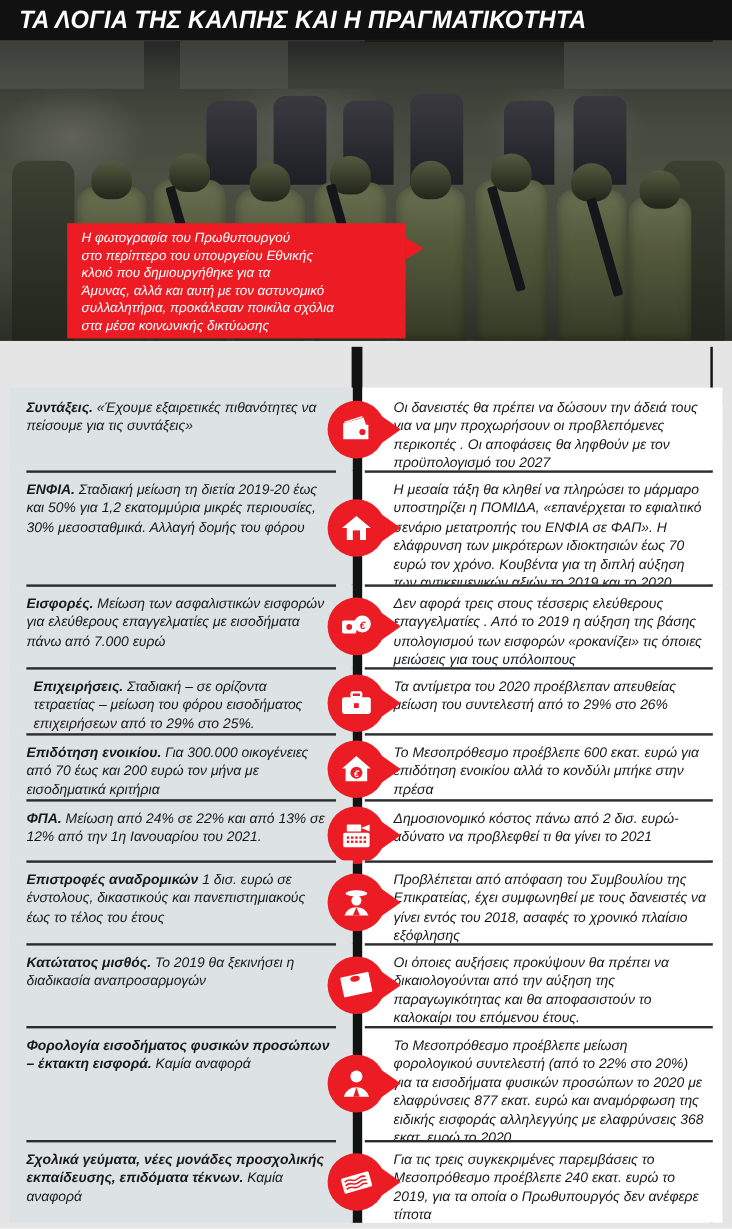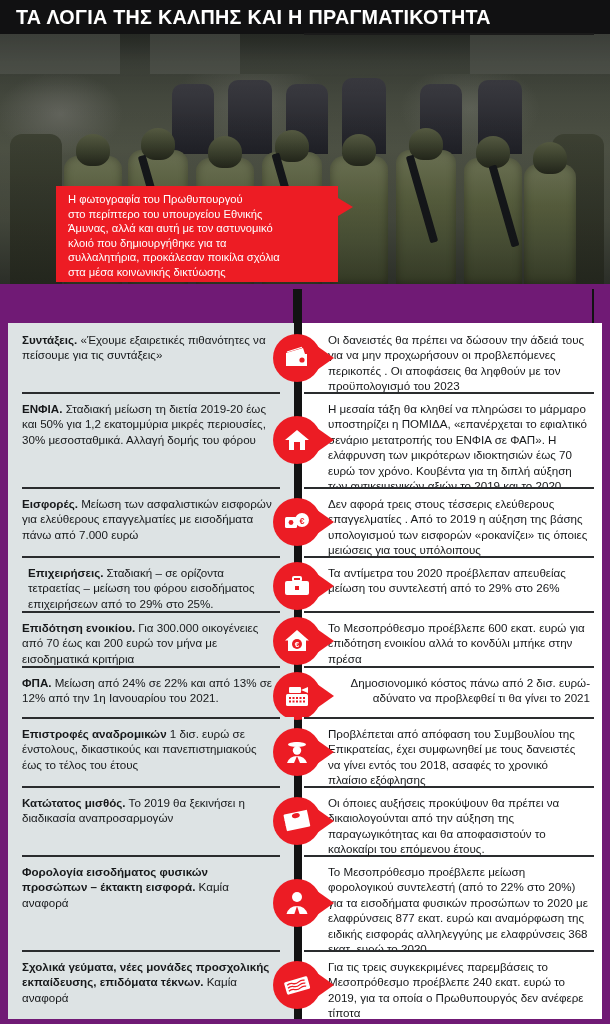--- a/index.html
+++ b/index.html
@@ -1,21 +1,21 @@
 <!DOCTYPE html>
 <html><head>
 <meta charset="utf-8">
 <style>
   html,body{margin:0;padding:0;background:#ffffff;}
   body{
     width:610px;height:1024px;overflow:hidden;
     font-family:"Liberation Sans","DejaVu Sans",sans-serif;
     -webkit-font-smoothing:antialiased;
   }
-  .page{position:relative;width:610px;height:1024px;background:#701a75;}
+  .page{position:relative;width:610px;height:1024px;background:#e5e5e5;font-style:italic;}
 
   
   .titlebar{
     position:absolute;left:0;top:0;width:610px;height:34px;
     background:#111112;
   }
   .titlebar .title{
     position:absolute;left:16px;top:6px;
     color:#ffffff;font-size:21px;font-weight:bold;
     letter-spacing:0.3px;line-height:22px;
@@ -199,43 +199,43 @@
     <div class="rifle" style="left:284px;bottom:40px;width:8px;height:92px;"></div>
     <div class="rifle" style="left:418px;bottom:40px;width:8px;height:90px;"></div>
     <div class="rifle" style="left:500px;bottom:36px;width:8px;height:84px;"></div>
 
     <div class="photo-shade"></div>
   </div>
 
   <div class="caption">
     <p>Η φωτογραφία του Πρωθυπουργού</p>
     <p>στο περίπτερο του υπουργείου Εθνικής</p>
+    <p>κλοιό που δημιουργήθηκε για τα</p>
     <p>Άμυνας, αλλά και αυτή με τον αστυνομικό</p>
-    <p>κλοιό που δημιουργήθηκε για τα</p>
     <p>συλλαλητήρια, προκάλεσαν ποικίλα σχόλια</p>
     <p>στα μέσα κοινωνικής δικτύωσης</p>
   </div>
 
   <div class="hdr-row">
     <div class="hdr-left">
       <div class="htxt">Τι είπε ο Αλέξης Τσίπρας</div>
     </div>
     <div class="hdr-right">
       <div class="htxt">…και τι μας περιμένει</div>
     </div>
   </div>
   <div class="hdr-rule"></div>
 
   <div class="spine"></div>
   <div class="rail"></div>
 
   <div class="rows" id="rows">
       <div class="row" style="height: 69px; position: absolute; top: 0px;">
         <div class="cell-l" style="height: 69px;"><span class="lead">Συντάξεις.</span><span> «Έχουμε εξαιρετικές πιθανότητες να πείσουμε για τις συντάξεις»</span></div>
-        <div class="cell-r" style="height: 69px;"><span>Οι δανειστές θα πρέπει να δώσουν την άδειά τους για να μην προχωρήσουν οι προβλεπόμενες περικοπές . Οι αποφάσεις θα ληφθούν με τον προϋπολογισμό του 2023</span></div>
+        <div class="cell-r" style="height: 69px;"><span>Οι δανειστές θα πρέπει να δώσουν την άδειά τους για να μην προχωρήσουν οι προβλεπόμενες περικοπές . Οι αποφάσεις θα ληφθούν με τον προϋπολογισμό του 2027</span></div>
         <div class="badge" style="top: 11px;">
           <div class="arr"></div>
           <div class="gl">
             <svg width="28" height="28" viewBox="0 0 28 28">
               <path d="M3 9 L20 4 L22 10 L24 10 L24 22 L3 22 Z" fill="#fff"></path>
               <circle cx="19" cy="16" r="2.6" fill="#ec1c24"></circle>
               <path d="M4 8 L19 3.2" stroke="#fff" stroke-width="1.2" fill="none"></path>
             </svg>
           </div>
         </div>
@@ -299,21 +299,21 @@
             <svg width="28" height="28" viewBox="0 0 28 28">
               <path d="M14 3 L26 13.5 L23 13.5 L23 24 L5 24 L5 13.5 L2 13.5 Z" fill="#fff"></path>
               <circle cx="14" cy="17" r="5" fill="#ec1c24"></circle>
               <text x="14" y="20.3" font-size="8" font-weight="bold" fill="#fff" text-anchor="middle" font-family="Liberation Sans, sans-serif">€</text>
             </svg>
           </div>
         </div>
       </div>
       <div class="row" style="height: 51px; position: absolute; top: 343px;">
         <div class="cell-l" style="height: 51px;"><span class="lead">ΦΠΑ.</span><span> Μείωση από 24% σε 22% και από 13% σε 12% από την 1η Ιανουαρίου του 2021.</span></div>
-        <div class="cell-r" style="height: 51px; text-align: right;"><span>Δημοσιονομικό κόστος πάνω από 2 δισ. ευρώ- αδύνατο να προβλεφθεί τι θα γίνει το 2021</span></div>
+        <div class="cell-r" style="height: 51px;"><span>Δημοσιονομικό κόστος πάνω από 2 δισ. ευρώ- αδύνατο να προβλεφθεί τι θα γίνει το 2021</span></div>
         <div class="sep-l" style="top: 0px;"></div>
         <div class="sep-r" style="top: 0px;"></div>
         <div class="badge" style="top: 6px;">
           <div class="arr"></div>
           <div class="gl">
             <svg width="28" height="28" viewBox="0 0 28 28">
               <rect x="3" y="12" width="22" height="12" rx="1.5" fill="#fff"></rect>
               <rect x="6" y="5" width="12" height="6" rx="1" fill="#fff"></rect>
               <path d="M18 8 L25 5 L25 11 Z" fill="#fff"></path>
               <g fill="#ec1c24">

